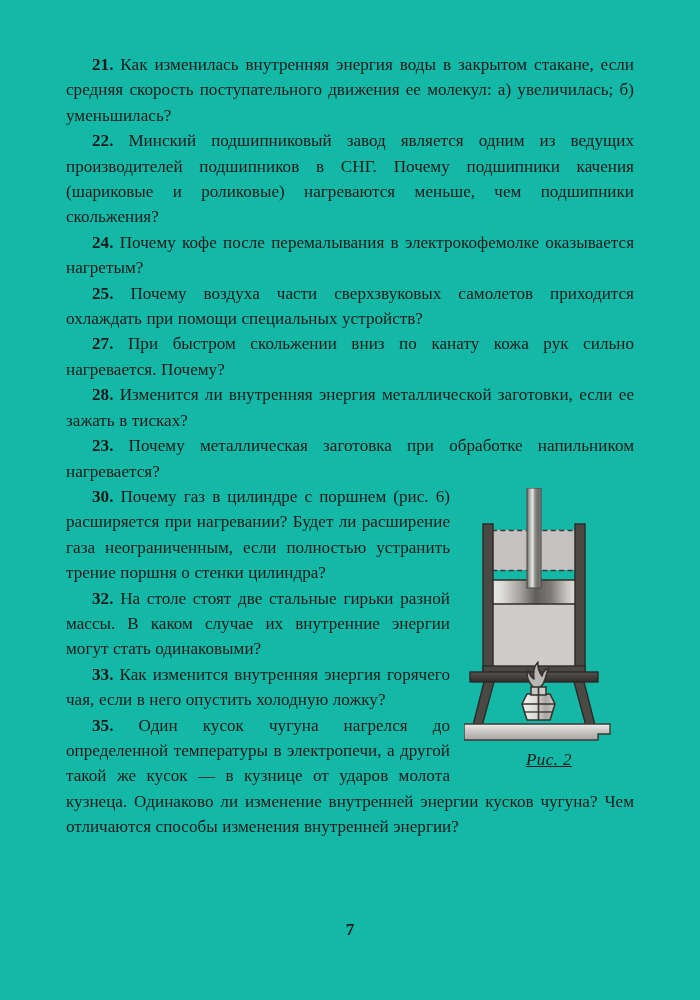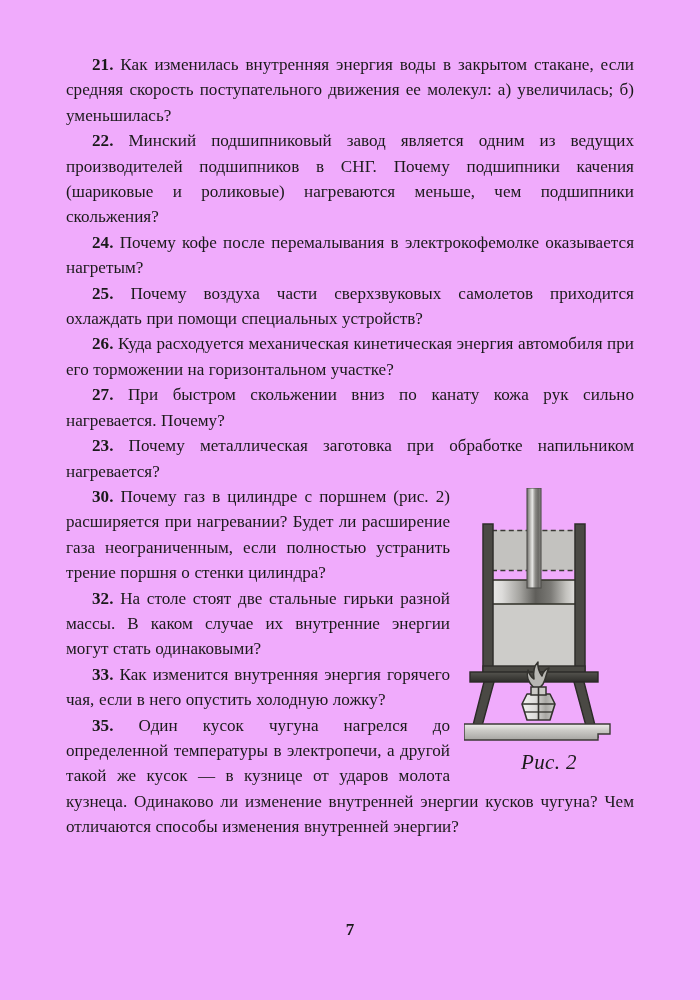--- a/index.html
+++ b/index.html
@@ -11,21 +11,21 @@
     width: 700px;
     height: 1000px;
     overflow: hidden;
     font-family: "Liberation Serif", "DejaVu Serif", serif;
     color: #1a1a1a;
   }
   .page {
     position: relative;
     width: 700px;
     height: 1000px;
-    background: #f0abfc;
+    background: #14b8a6;
   }
   .content {
     position: absolute;
     left: 66px;
     top: 52px;
     width: 568px;
   }
   p.q {
     margin: 0;
     font-size: 17.1px;
@@ -46,23 +46,24 @@
   .figure {
     float: right;
     width: 170px;
     height: 285px;
     margin: 4px 0 2px 14px;
     shape-outside: margin-box;
   }
   .fig-caption {
     text-align: center;
     font-style: italic;
-    font-size: 21px;
+    font-size: 17px;
     margin-top: 4px;
     letter-spacing: 0.4px;
+    text-decoration: underline;
   }
   .page-number {
     position: absolute;
     left: 0;
     top: 920px;
     width: 700px;
     text-align: center;
     font-size: 17px;
     font-weight: bold;
   }
@@ -79,24 +80,24 @@
 
     <p class="q"><b>21.</b> <span>Как изменилась внутренняя энергия воды в закрытом стакане, если средняя скорость поступательного движения ее молекул: а) увеличилась; б) уменьшилась?</span></p>
 
     <p class="q"><b>22.</b> <span>Минский подшипниковый завод является одним из ведущих производителей подшипников в СНГ. Почему подшипники качения (шариковые и роликовые) нагреваются меньше, чем подшипники скольжения?</span></p>
 
 
     <p class="q"><b>24.</b> <span>Почему кофе после перемалывания в электрокофемолке оказывается нагретым?</span></p>
 
     <p class="q"><b>25.</b> <span>Почему воздуха части сверхзвуковых самолетов приходится охлаждать при помощи специальных устройств?</span></p>
 
-    <p class="q"><b>26.</b> <span>Куда расходуется механическая кинетическая энергия автомобиля при его торможении на горизонтальном участке?</span></p>
 
     <p class="q"><b>27.</b> <span>При быстром скольжении вниз по канату кожа рук сильно нагревается. Почему?</span></p>
 
+    <p class="q"><b>28.</b> <span>Изменится ли внутренняя энергия металлической заготовки, если ее зажать в тисках?</span></p>
 
     <p class="q"><b>23.</b> <span>Почему металлическая заготовка при обработке напильником нагревается?</span></p>
 
     <div class="wrap-block">
 
       <div class="figure">
         <svg class="fig-svg" width="170" height="258" viewBox="0 0 170 258" xmlns="http://www.w3.org/2000/svg">
           <defs>
             <linearGradient id="rodGrad" x1="0" y1="0" x2="1" y2="0">
               <stop offset="0%" stop-color="#6e6d69"></stop>
@@ -160,21 +161,21 @@
           <rect x="67" y="199" width="15" height="8" fill="#cbcac6" stroke="#33322e" stroke-width="1.5"></rect>
           <line x1="58" y1="216" x2="91" y2="216" stroke="#33322e" stroke-width="1.3"></line>
           <line x1="60" y1="224" x2="89" y2="224" stroke="#33322e" stroke-width="1.3"></line>
           <line x1="74.5" y1="199" x2="74.5" y2="232" stroke="#33322e" stroke-width="1.6"></line>
 
           <path d="M 0 236 L 146 236 L 146 246 L 134 246 L 134 252 L 0 252 Z" fill="url(#baseGrad)" stroke="#3b3a36" stroke-width="1.4" stroke-linejoin="miter"></path>
         </svg>
         <div class="fig-caption">Рис. 2</div>
       </div>
 
-      <p class="q"><b>30.</b> <span>Почему газ в цилиндре с поршнем (рис. 2) расширяется при нагревании? Будет ли расширение газа неограниченным, если полностью устранить трение поршня о стенки цилиндра?</span></p>
+      <p class="q"><b>30.</b> <span>Почему газ в цилиндре с поршнем (рис. 6) расширяется при нагревании? Будет ли расширение газа неограниченным, если полностью устранить трение поршня о стенки цилиндра?</span></p>
 
 
       <p class="q"><b>32.</b> <span>На столе стоят две стальные гирьки разной массы. В каком случае их внутренние энергии могут стать одинаковыми?</span></p>
 
       <p class="q"><b>33.</b> <span>Как изменится внутренняя энергия горячего чая, если в него опустить холодную ложку?</span></p>
 
 
     </div>
 
     <p class="q"><b>35.</b> <span>Один кусок чугуна нагрелся до определенной температуры в электропечи, а другой такой же кусок — в кузнице от ударов молота кузнеца. Одинаково ли изменение внутренней энергии кусков чугуна? Чем отличаются способы изменения внутренней энергии?</span></p>

